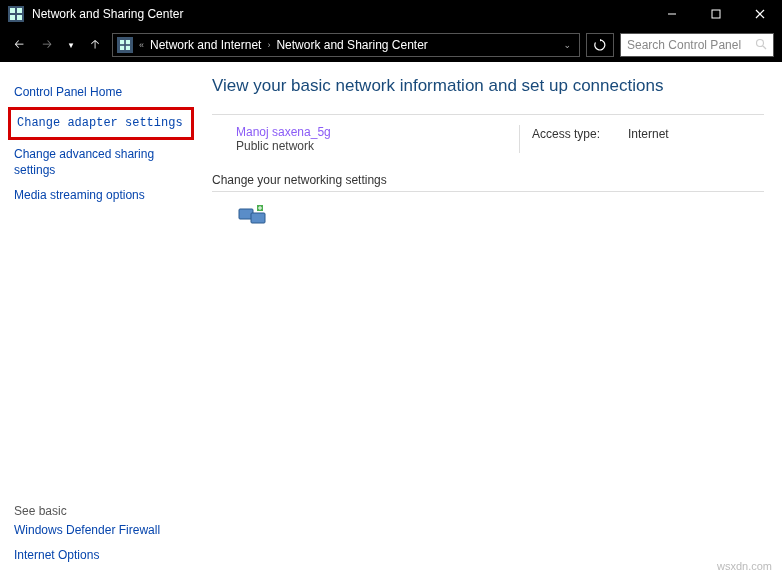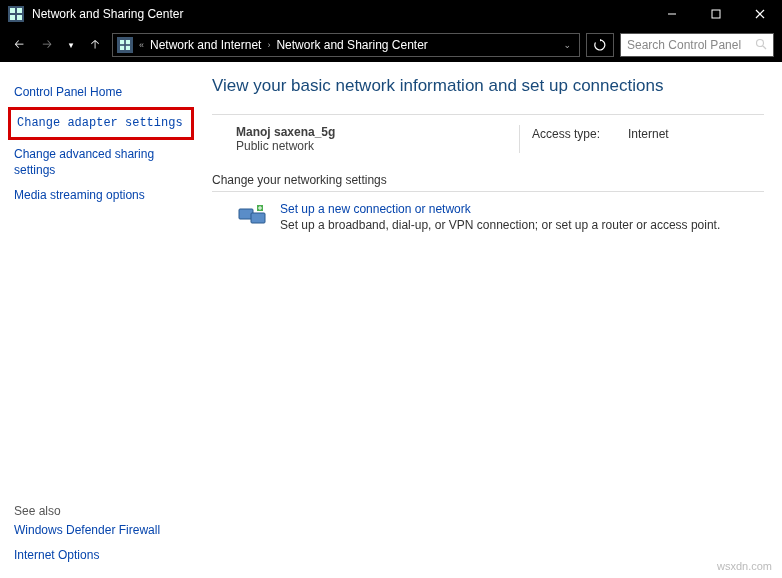--- a/index.html
+++ b/index.html
@@ -108,21 +108,21 @@
   .main {
     flex: 1;
     padding: 14px 18px 18px 10px;
     position: relative;
   }
   .h1 { color: #194a7a; font-size: 17px; margin-bottom: 18px; }
   .section-title { color: #333; font-size: 12px; margin-bottom: 4px; }
   .hr { border-top: 1px solid #ddd; margin: 2px 0 10px 0; }
   .net-row { display: flex; }
   .net-left { flex: 1; padding-left: 24px; border-right: 1px solid #ddd; padding-right:10px;}
-  .net-name { font-weight: 700; color: #404040; font-size:12px;}
+  .net-name { font-weight: 400; color: #8b5cf6; font-size:12px;}
   .net-type { color: #444; font-size:12px;}
   .net-right { width: 244px; padding-left: 12px; font-size:12px;}
   .kv { display:flex; gap:14px; line-height:1.6;}
   .kv .k { color:#333; width:82px;}
   .kv .v { color:#333;}
   .link { color:#0645ad; }
   .bars { display:inline-block; vertical-align:middle; margin-right:4px;}
   .bars span{display:inline-block;width:2px;margin-right:1px;background:#4caf50;}
   .bars span:nth-child(1){height:4px;} .bars span:nth-child(2){height:6px;}
   .bars span:nth-child(3){height:8px;} .bars span:nth-child(4){height:10px;}
@@ -208,21 +208,21 @@
 
 <div class="content">
   <div class="sidebar">
     <a>Control Panel Home</a>
     <div class="highlight">
       <a style="padding:0;">Change adapter settings</a>
     </div>
     <a>Change advanced sharing settings</a>
     <a>Media streaming options</a>
 
-    <div class="seealso-lbl">See also</div>
+    <div class="seealso-lbl">See basic</div>
     <a>Windows Defender Firewall</a>
     <a>Internet Options</a>
   </div>
 
   <div class="main">
     <div class="h1">View your basic network information and set up connections</div>
 
     <div class="hr"></div>
 
     <div class="net-row">
@@ -245,23 +245,19 @@
       <div class="setting-item">
         <div class="ico">
           <svg width="30" height="24" viewBox="0 0 30 24">
             <rect x="2" y="6" width="14" height="10" rx="1" fill="#5a8dc8" stroke="#2b5a90"></rect>
             <rect x="14" y="10" width="14" height="10" rx="1" fill="#5a8dc8" stroke="#2b5a90"></rect>
             <rect x="20" y="2" width="6" height="6" fill="#4caf50"></rect>
             <line x1="23" y1="3" x2="23" y2="7" stroke="#fff"></line>
               <line x1="21" y1="5" x2="25" y2="5" stroke="#fff"></line>
           </svg>
         </div>
-        <div class="texts">
-          <a class="t">Set up a new connection or network</a>
-          <div class="d">Set up a broadband, dial-up, or VPN connection; or set up a router or access point.</div>
-        </div>
       </div>
 
     </div>
 
     <div class="watermark">wsxdn.com</div>
   </div>
 </div>
 
 </body></html>

